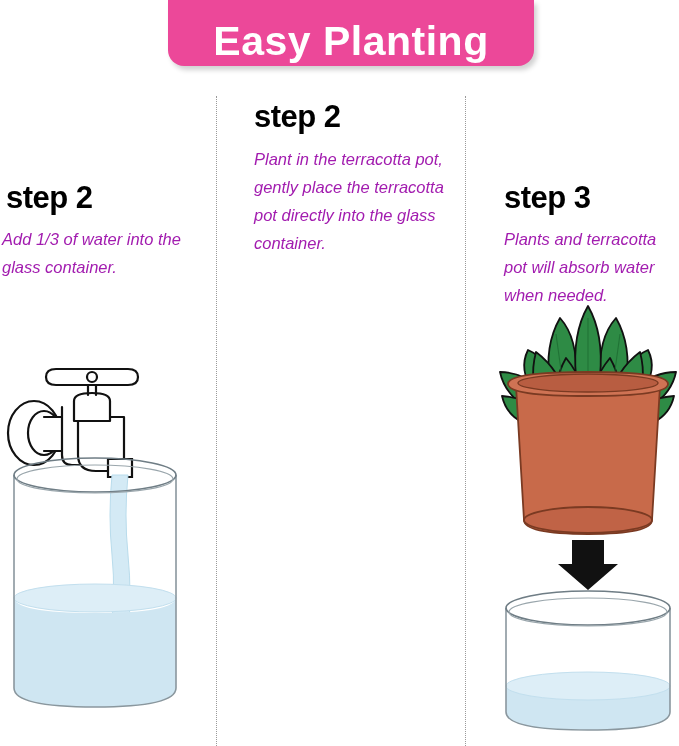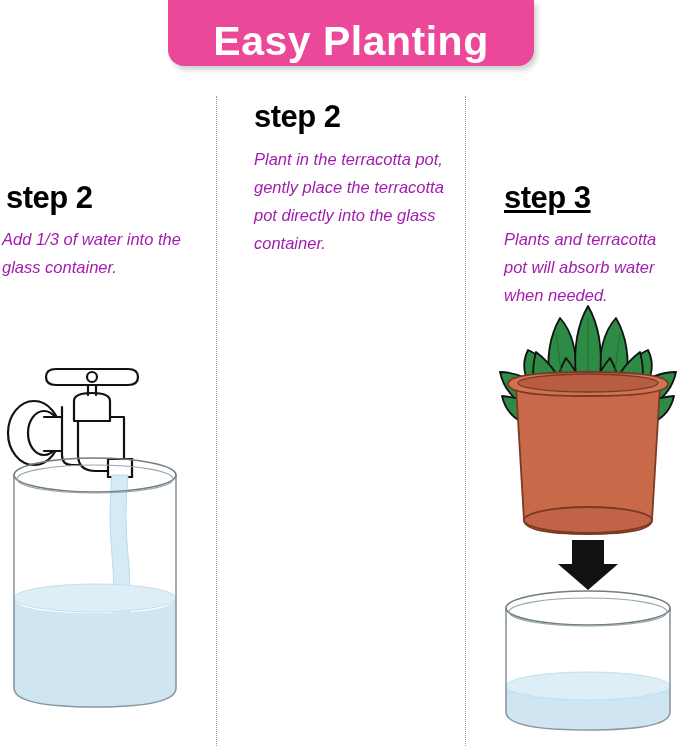--- a/index.html
+++ b/index.html
@@ -79,21 +79,21 @@
     line-height: 28px;
     color: #a21caf;
   }
 
   .c1-head { left: 6px;  top: 180px; }
   .c1-body { left: 2px;  top: 225px; width: 186px; }
 
   .c2-head { left: 14px; top: 99px; }
   .c2-body { left: 14px; top: 145px; width: 192px; }
 
-  .c3-head { left: 14px; top: 180px; text-decoration: underline; }
+  .c3-head { left: 14px; top: 180px; }
   .c3-body { left: 14px; top: 225px; width: 178px; }
 
   
   .art { position: absolute; }
   .art svg { display: block; }
 
   .art-1 { left: 0px;   top: 355px; }
   .art-2 { left: 248px; top: 288px; }
 </style>
 </head>

